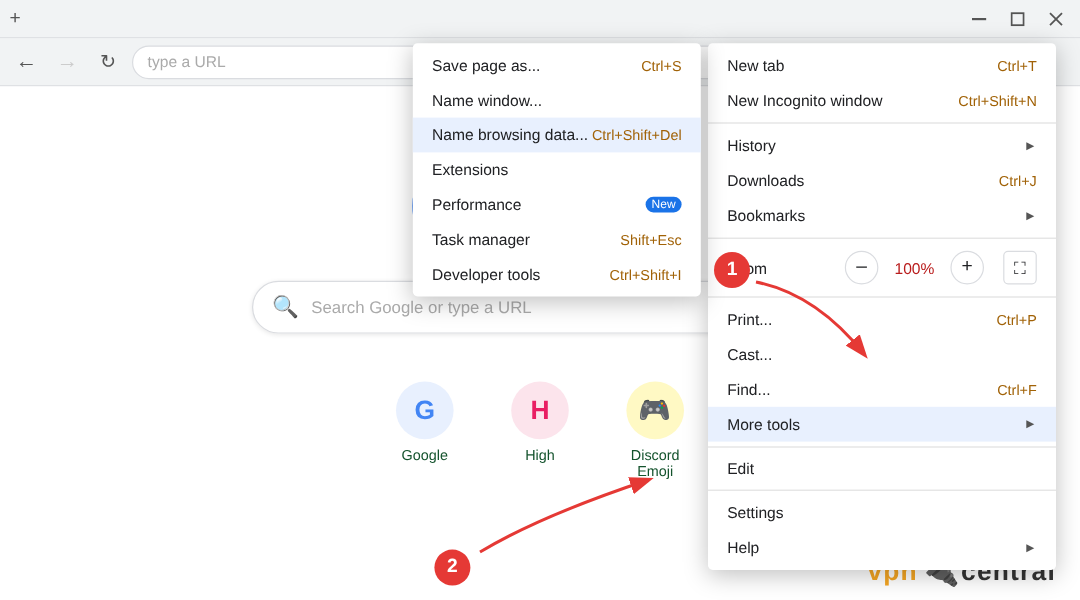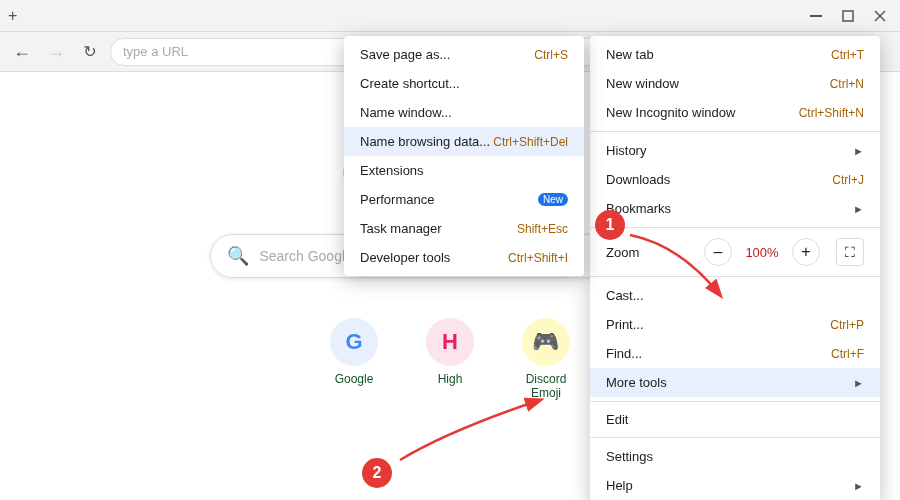--- a/index.html
+++ b/index.html
@@ -363,24 +363,20 @@
   </div>
 </div>
 
 <div class="sub-menu" id="sub-menu-container">
 <div class="menu-item">
       <span class="menu-item-label">Save page as...</span>
 
       <span class="menu-item-shortcut">Ctrl+S</span>
     </div>
     <div class="menu-item">
-      <span class="menu-item-label">Create shortcut...</span>
-
-    </div>
-    <div class="menu-item">
       <span class="menu-item-label">Name window...</span>
 
     </div>
     <div class="menu-item highlighted">
       <span class="menu-item-label">Name browsing data...</span>
 
       <span class="menu-item-shortcut">Ctrl+Shift+Del</span>
     </div>
     <div class="menu-item">
       <span class="menu-item-label">Extensions</span>
@@ -400,25 +396,20 @@
       <span class="menu-item-label">Developer tools</span>
 
       <span class="menu-item-shortcut">Ctrl+Shift+I</span>
     </div>
   </div>
 
 <div class="chrome-menu" id="chrome-menu-container">
 <div class="menu-item">
         <span class="menu-item-label">New tab</span>
         <span class="menu-item-shortcut">Ctrl+T</span>
-
-      </div>
-    <div class="menu-item">
-        <span class="menu-item-label">New window</span>
-        <span class="menu-item-shortcut">Ctrl+N</span>
 
       </div>
     <div class="menu-item">
         <span class="menu-item-label">New Incognito window</span>
         <span class="menu-item-shortcut">Ctrl+Shift+N</span>
 
       </div>
     <div class="menu-divider"></div>
     <div class="menu-item">
         <span class="menu-item-label">History</span>
@@ -440,26 +431,26 @@
         <span class="zoom-label">Zoom</span>
         <div class="zoom-controls">
           <div class="zoom-btn">–</div>
           <span class="zoom-value">100%</span>
           <div class="zoom-btn">+</div>
         </div>
         <div class="zoom-expand-btn" style="margin-left:8px;">⛶</div>
       </div>
     <div class="menu-divider"></div>
     <div class="menu-item">
-        <span class="menu-item-label">Cast...</span>
-
-      </div>
-    <div class="menu-item">
         <span class="menu-item-label">Print...</span>
         <span class="menu-item-shortcut">Ctrl+P</span>
+
+      </div>
+    <div class="menu-item">
+        <span class="menu-item-label">Cast...</span>
 
       </div>
     <div class="menu-item">
         <span class="menu-item-label">Find...</span>
         <span class="menu-item-shortcut">Ctrl+F</span>
 
       </div>
     <div class="menu-item highlighted">
         <span class="menu-item-label">More tools</span>
 

